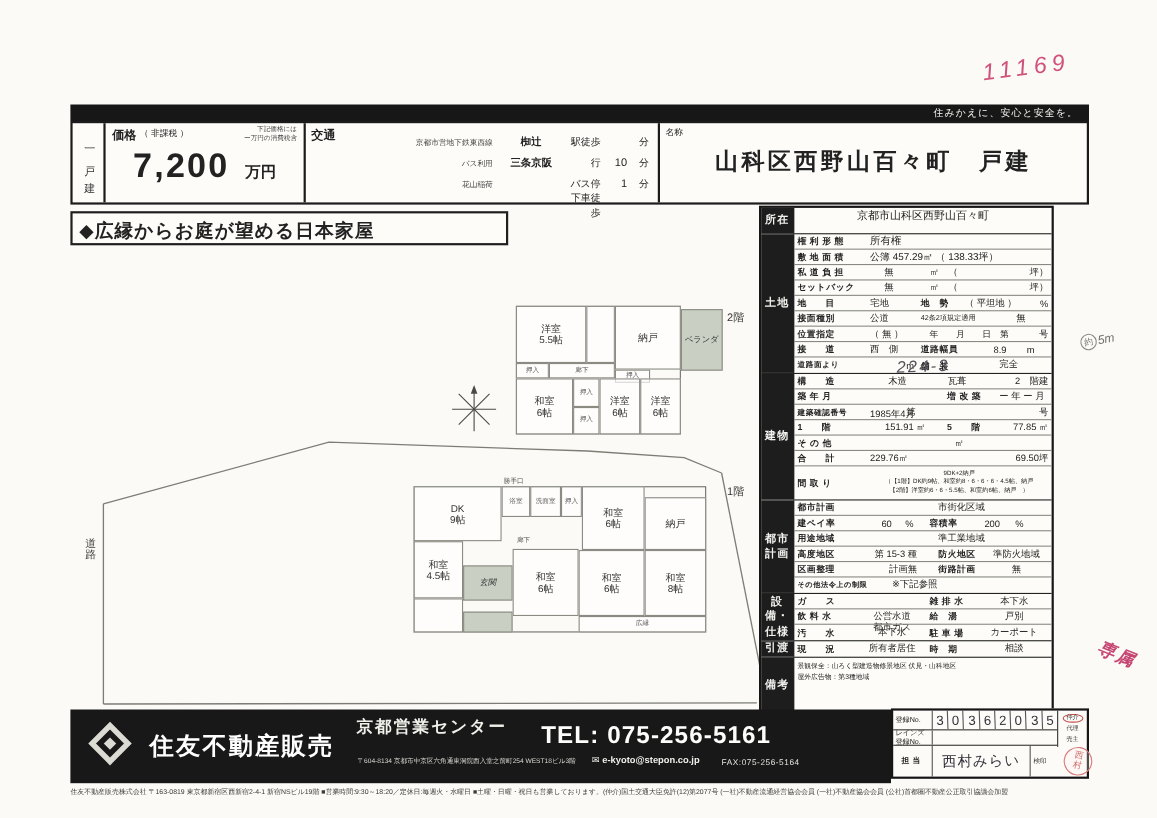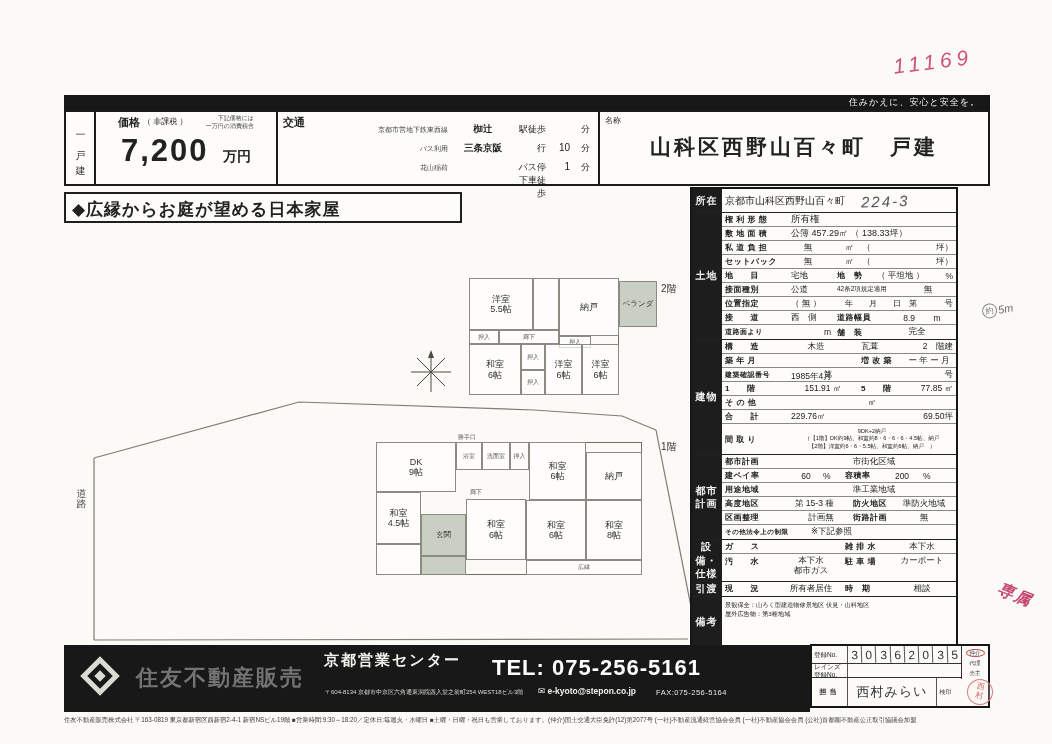--- a/index.html
+++ b/index.html
@@ -7,21 +7,21 @@
 body{background:#efede8;font-family:"Liberation Sans","DejaVu Sans",sans-serif;position:relative;color:#222;}
 .sheet{position:absolute;inset:0;background:#fbfaf6;overflow:hidden;}
 
 
 .banner{position:absolute;left:64px;top:95px;width:926px;height:15px;background:#171717;color:#f4f4f0;font-size:9px;line-height:15px;text-align:right;padding-right:10px;letter-spacing:1px;}
 
 
 .toprow{position:absolute;left:64px;top:110px;width:926px;height:76px;display:flex;border:2.5px solid #1b1b1b;background:#fdfcf9;}
 .cell-type{flex:0 0 30px;border-right:2px solid #1b1b1b;display:flex;align-items:center;justify-content:center;}
 .vtext{writing-mode:vertical-rl;text-orientation:upright;font-size:10px;letter-spacing:14px;padding-top:4px;color:#333;}
-.cell-price{flex:0 0 182px;border-right:2.5px solid #1b1b1b;position:relative;padding:3px 22px;}
+.cell-price{flex:0 0 182px;border-right:2.5px solid #1b1b1b;position:relative;padding:3px 6px;}
 .price-head{display:flex;align-items:flex-start;gap:3px;}
 .price-label{font-size:11px;font-weight:bold;}
 .price-tax{font-size:8px;padding-top:1px;}
 .price-notes{font-size:6px;color:#444;line-height:1.3;text-align:right;flex:1;}
 .price-val{text-align:center;margin-top:2px;}
 .price-num{font-size:31px;font-weight:bold;letter-spacing:2px;}
 .price-unit{font-size:14px;font-weight:bold;margin-left:10px;}
 .cell-access{flex:0 0 322px;border-right:2.5px solid #1b1b1b;position:relative;padding:3px 8px 0 8px;}
 .access-label{position:absolute;left:5px;top:3px;font-size:11px;font-weight:bold;}
 .acc-lines{margin:8px 0 0 60px;}
@@ -64,21 +64,21 @@
 .cell{font-size:8.5px;color:#222;padding:0 3px;white-space:nowrap;}
 .cell.k{font-weight:bold;font-size:8px;letter-spacing:0.5px;}
 .cell.pencil{font-size:15px;color:#55545c;transform:rotate(-2deg);font-style:italic;letter-spacing:2px;}
 .cell.stack{white-space:pre-line;font-size:5.6px;line-height:1.3;text-align:center;}
 .cell.memo{white-space:pre-line;font-size:6.2px;line-height:1.6;align-self:flex-start;padding-top:3px;}
 
 
 .footbar{position:absolute;left:64px;top:645px;width:746px;height:67px;background:#181818;color:#fff;}
 .logo{position:absolute;left:22px;top:17px;width:28px;height:28px;transform:rotate(45deg);border:5px solid #dbdbd4;}
 .logo::after{content:"";position:absolute;left:50%;top:50%;width:8px;height:8px;margin:-4px 0 0 -4px;background:#dbdbd4;}
-.companyname{position:absolute;left:72px;top:18px;font-size:22px;font-weight:bold;letter-spacing:2px;color:#737373;}
+.companyname{position:absolute;left:72px;top:18px;font-size:22px;font-weight:bold;letter-spacing:2px;color:#ffffff;}
 .office{position:absolute;left:260px;top:6px;font-size:15px;font-weight:bold;letter-spacing:2px;color:#f1f1ec;}
 .telblock{position:absolute;left:428px;top:10px;font-size:22px;font-weight:bold;letter-spacing:1px;color:#fdfdfb;}
 .addr{position:absolute;left:261px;top:43px;font-size:6px;color:#d8d8d2;}
 .email{position:absolute;left:474px;top:41px;font-size:8.5px;font-weight:bold;color:#f0f0ea;}
 .fax{position:absolute;left:592px;top:43px;font-size:7.5px;color:#e4e4de;letter-spacing:0.5px;}
 
 
 .regbox{position:absolute;left:810px;top:644px;width:180px;height:64px;border:2px solid #161616;background:#fcfbf7;}
 .dealcol{position:absolute;right:0;top:0;width:27px;height:33px;border-left:1px solid #333;display:flex;flex-direction:column;justify-content:space-around;align-items:center;padding:1px 0;}
 .deal{font-size:5.5px;color:#333;padding:0 3px;line-height:1.2;}
@@ -176,21 +176,21 @@
       <line x1="8" y1="8" x2="36" y2="36" stroke="#4a4a44" stroke-width="1"></line>
       <line x1="36" y1="8" x2="8" y2="36" stroke="#4a4a44" stroke-width="1"></line>
       <polygon points="22,0 19,8 25,8" fill="#4a4a44"></polygon>
     </svg>
     <div class="plan-layer">
         <div class="room outer" style="left: 405px; top: 88px; width: 150px; height: 117px;"></div>
         <div class="room" style="left: 405px; top: 88px; width: 64px; height: 52px;">洋室
 5.5帖</div>
         <div class="room" style="left: 469px; top: 88px; width: 26px; height: 52px;"></div>
         <div class="room" style="left: 495px; top: 88px; width: 60px; height: 58px;">納戸</div>
-        <div class="room shaded small" style="left: 555px; top: 91px; width: 38px; height: 46px;">ベランダ</div>
+        <div class="room shaded small" style="left: 555px; top: 91px; width: 38px; height: 56px;">ベランダ</div>
         <div class="room tiny" style="left: 405px; top: 140px; width: 30px; height: 14px;">押入</div>
         <div class="room tiny" style="left: 435px; top: 140px; width: 60px; height: 14px;">廊下</div>
         <div class="room tiny" style="left: 495px; top: 146px; width: 32px; height: 12px;">押入</div>
         <div class="room" style="left: 405px; top: 154px; width: 52px; height: 51px;">和室
 6帖</div>
         <div class="room tiny" style="left: 457px; top: 154px; width: 24px; height: 26px;">押入</div>
         <div class="room tiny" style="left: 457px; top: 180px; width: 24px; height: 25px;">押入</div>
         <div class="room" style="left: 481px; top: 154px; width: 37px; height: 51px;">洋室
 6帖</div>
         <div class="room" style="left: 518px; top: 154px; width: 37px; height: 51px;">洋室
@@ -200,21 +200,21 @@
 9帖</div>
         <div class="room tiny" style="left: 392px; top: 252px; width: 26px; height: 28px;">浴室</div>
         <div class="room tiny" style="left: 418px; top: 252px; width: 28px; height: 28px;">洗面室</div>
         <div class="room tiny" style="left: 446px; top: 252px; width: 19px; height: 28px;">押入</div>
         <div class="room" style="left: 465px; top: 252px; width: 57px; height: 58px;">和室
 6帖</div>
         <div class="room" style="left: 522px; top: 262px; width: 56px; height: 48px;">納戸</div>
         <div class="room" style="left: 312px; top: 302px; width: 45px; height: 52px;">和室
 4.5帖</div>
         <div class="room" style="left: 312px; top: 354px; width: 45px; height: 31px;"></div>
-        <div class="room shaded small" style="left: 357px; top: 324px; width: 45px; height: 42px;">玄関</div>
+        <div class="room shaded small" style="left: 357px; top: 324px; width: 45px; height: 32px; font-style: italic;">玄関</div>
         <div class="room shaded" style="left: 357px; top: 366px; width: 45px; height: 19px;"></div>
         <div class="room tiny nb" style="left: 392px; top: 296px; width: 40px; height: 13px;">廊下</div>
         <div class="room" style="left: 402px; top: 309px; width: 60px; height: 61px;">和室
 6帖</div>
         <div class="room" style="left: 462px; top: 310px; width: 60px; height: 60px;">和室
 6帖</div>
         <div class="room" style="left: 522px; top: 310px; width: 56px; height: 60px;">和室
 8帖</div>
         <div class="room tiny" style="left: 462px; top: 370px; width: 116px; height: 15px;">広縁</div>
       </div>
@@ -222,21 +222,21 @@
     <div class="roadlabel" style="left:10px;top:290px;">道路</div>
     <div class="flabel" style="left:597px;top:92px;">2階</div>
     <div class="flabel" style="left:597px;top:250px;">1階</div>
     <div class="flabel tinylab" style="left:394px;top:243px;">勝手口</div>
   </div>
 
   <div class="spectable">
       <div class="sec">
         <div class="sec-label">所在</div>
         <div class="sec-rows">
-          <div class="srow" style="height: 23px;">
+          <div class="srow" style="height: 23px; flex-direction: column;">
             <div class="cell" style="flex: 0 0 136px; font-size: 10px;">京都市山科区西野山百々町</div>
             <div class="cell pencil" style="flex: 1 1 0%;">224-3</div>
           </div>
         </div>
       </div>
       <div class="sec">
         <div class="sec-label">土地</div>
         <div class="sec-rows">
           <div class="srow">
             <div class="cell k" style="flex: 0 0 66px;">権 利 形 態</div>
@@ -375,20 +375,26 @@
       </div>
       <div class="sec">
         <div class="sec-label">設備・
 仕様</div>
         <div class="sec-rows">
           <div class="srow">
             <div class="cell k" style="flex: 0 0 58px;">ガ　　ス</div>
             <div class="cell" style="flex: 0 0 62px; text-align: center; margin-top: 48px;">都市ガス</div>
             <div class="cell k" style="flex: 0 0 46px;">雑 排 水</div>
             <div class="cell" style="flex: 1 1 0%; text-align: center;">本下水</div>
+          </div>
+          <div class="srow">
+            <div class="cell k" style="flex: 0 0 58px;">飲 料 水</div>
+            <div class="cell" style="flex: 0 0 62px; text-align: center;">公営水道</div>
+            <div class="cell k" style="flex: 0 0 46px;">給　湯</div>
+            <div class="cell" style="flex: 1 1 0%; text-align: center;">戸別</div>
           </div>
           <div class="srow">
             <div class="cell k" style="flex: 0 0 58px;">汚　　水</div>
             <div class="cell" style="flex: 0 0 62px; text-align: center;">本下水</div>
             <div class="cell k" style="flex: 0 0 46px;">駐 車 場</div>
             <div class="cell" style="flex: 1 1 0%; text-align: center;">カーポート</div>
           </div>
         </div>
       </div>
       <div class="sec">

